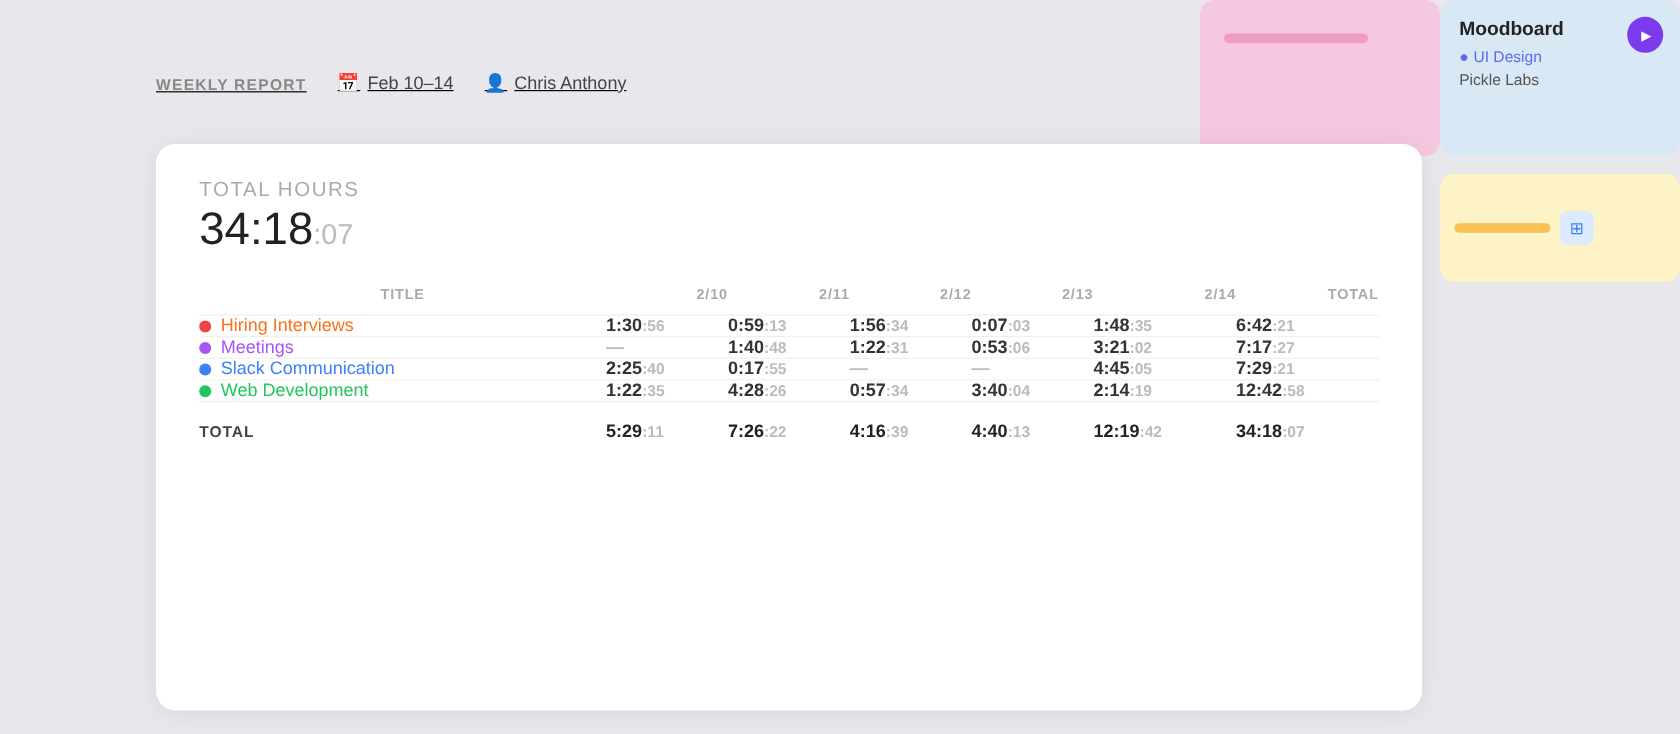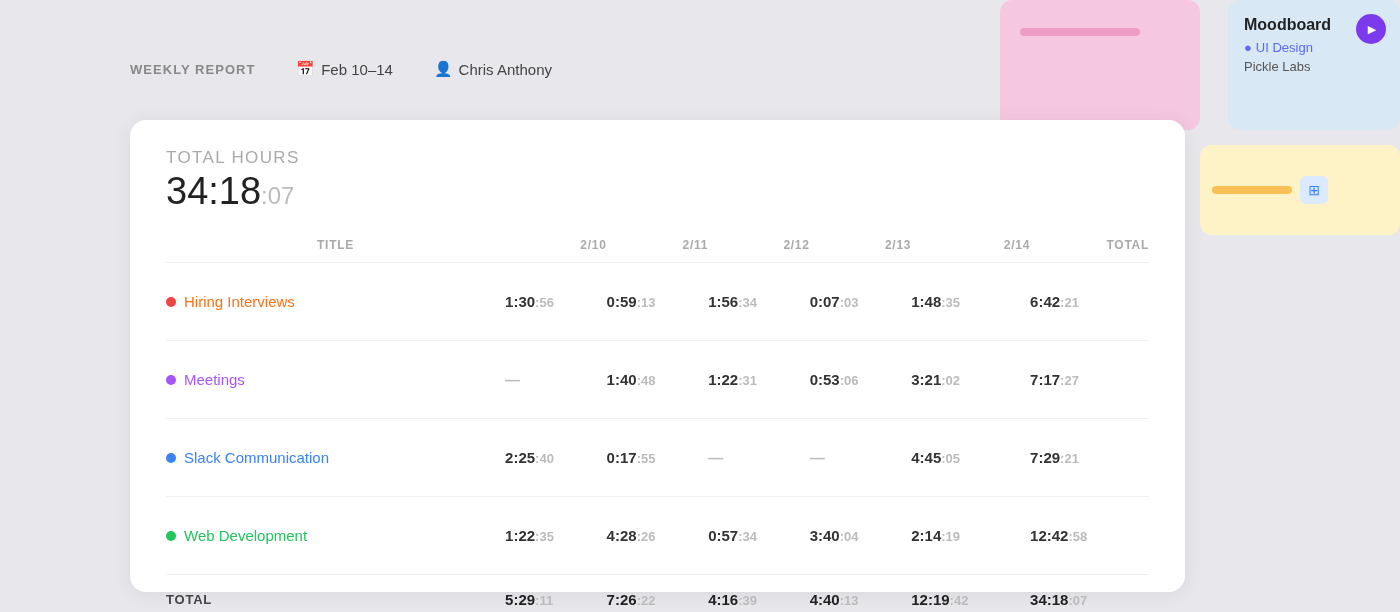--- a/index.html
+++ b/index.html
@@ -30,21 +30,21 @@
       height: 8px;
       background: #e88cb8;
       border-radius: 4px;
       opacity: 0.7;
     }
 
     .bg-card-blue {
       position: absolute;
       top: 0;
       right: 0;
-      width: 172px;
+      width: 200px;
       height: 130px;
       background: #d8e8f5;
       border-radius: 12px;
       padding: 16px;
     }
     .bg-card-blue .card-title {
       font-size: 16px;
       font-weight: 700;
       color: #222;
       margin-bottom: 6px;
@@ -116,22 +116,23 @@
       font-size: 14px;
       color: #3b82f6;
     }
 
     
     .header {
       position: absolute;
       top: 60px;
       left: 130px;
       display: flex;
-      align-items: center;
-      gap: 41px;
+      align-items: flex-end;
+      gap: 26px;
+      text-decoration: underline;
     }
     .weekly-report-label {
       font-size: 13px;
       font-weight: 700;
       color: #888;
       letter-spacing: 0.08em;
       text-transform: uppercase;
     }
     .date-range {
       display: flex;
@@ -212,21 +213,21 @@
       color: #aaa;
       letter-spacing: 0.06em;
       text-transform: uppercase;
       padding-bottom: 10px;
       border-bottom: 1.5px solid #eee;
     }
     .report-table th:not(:first-child) {
       text-align: right;
     }
     .report-table td {
-      padding: 30px 0;
+      padding: 0 0;
       border-bottom: 1px solid #f0f0f0;
       font-size: 15px;
       color: #333;
     }
     .report-table td:not(:first-child) {
       font-weight: bold;
     }
     .report-table .project-name {
       display: flex;
       align-items: center;

